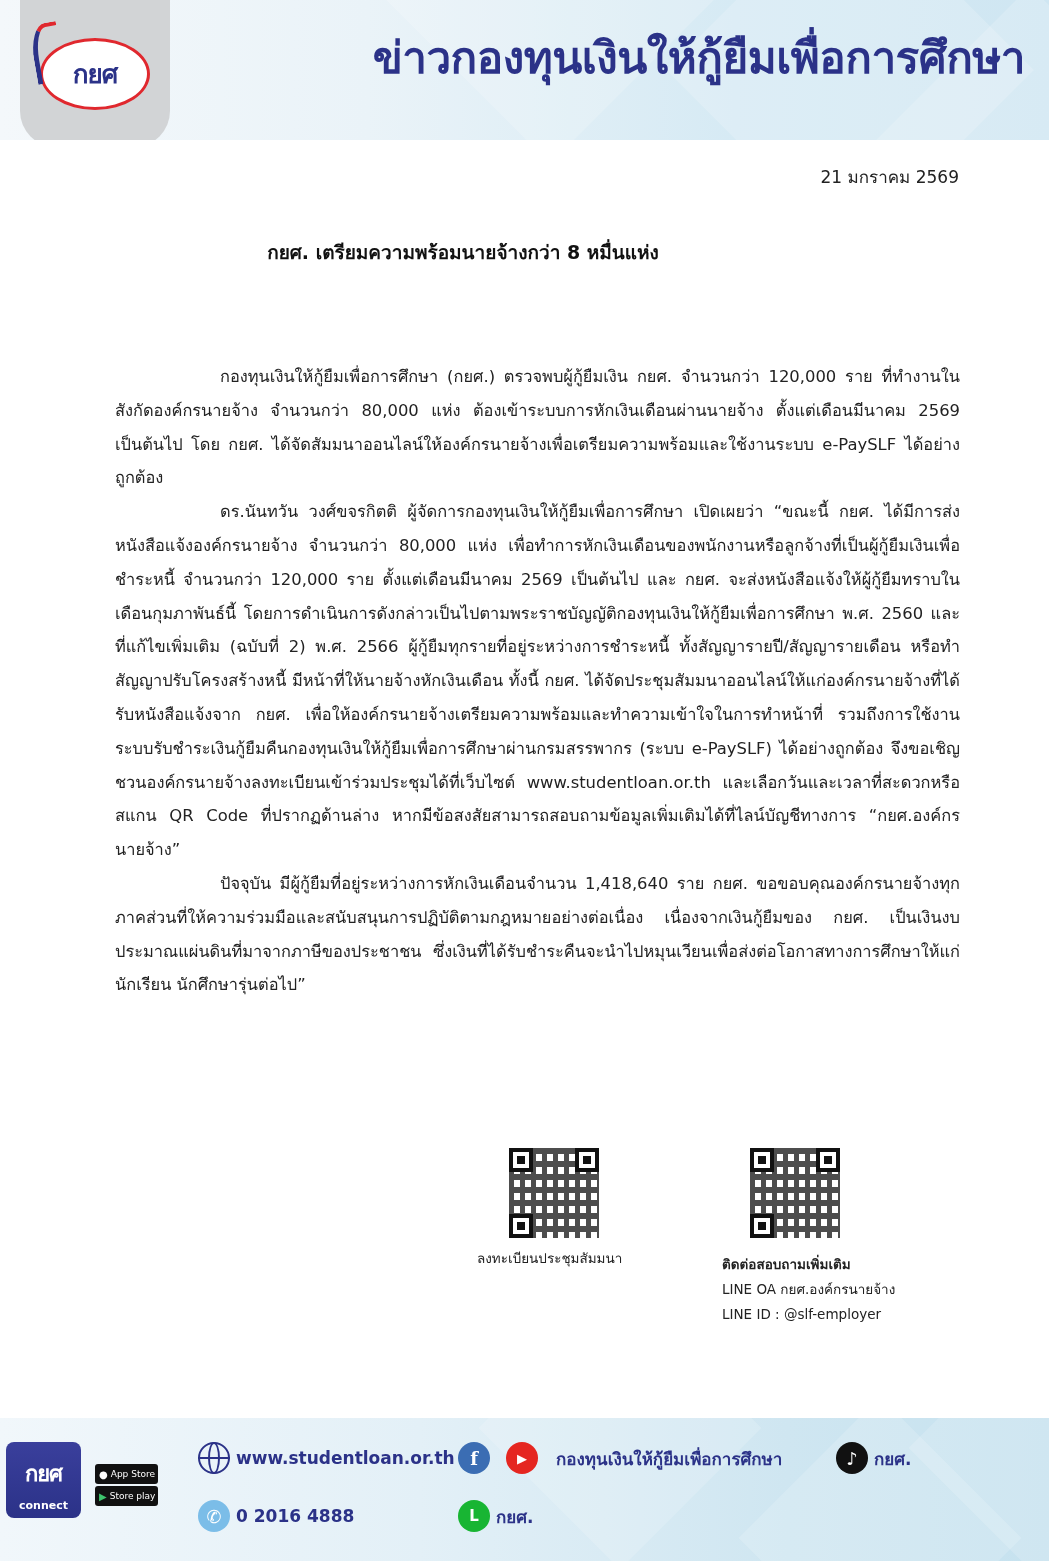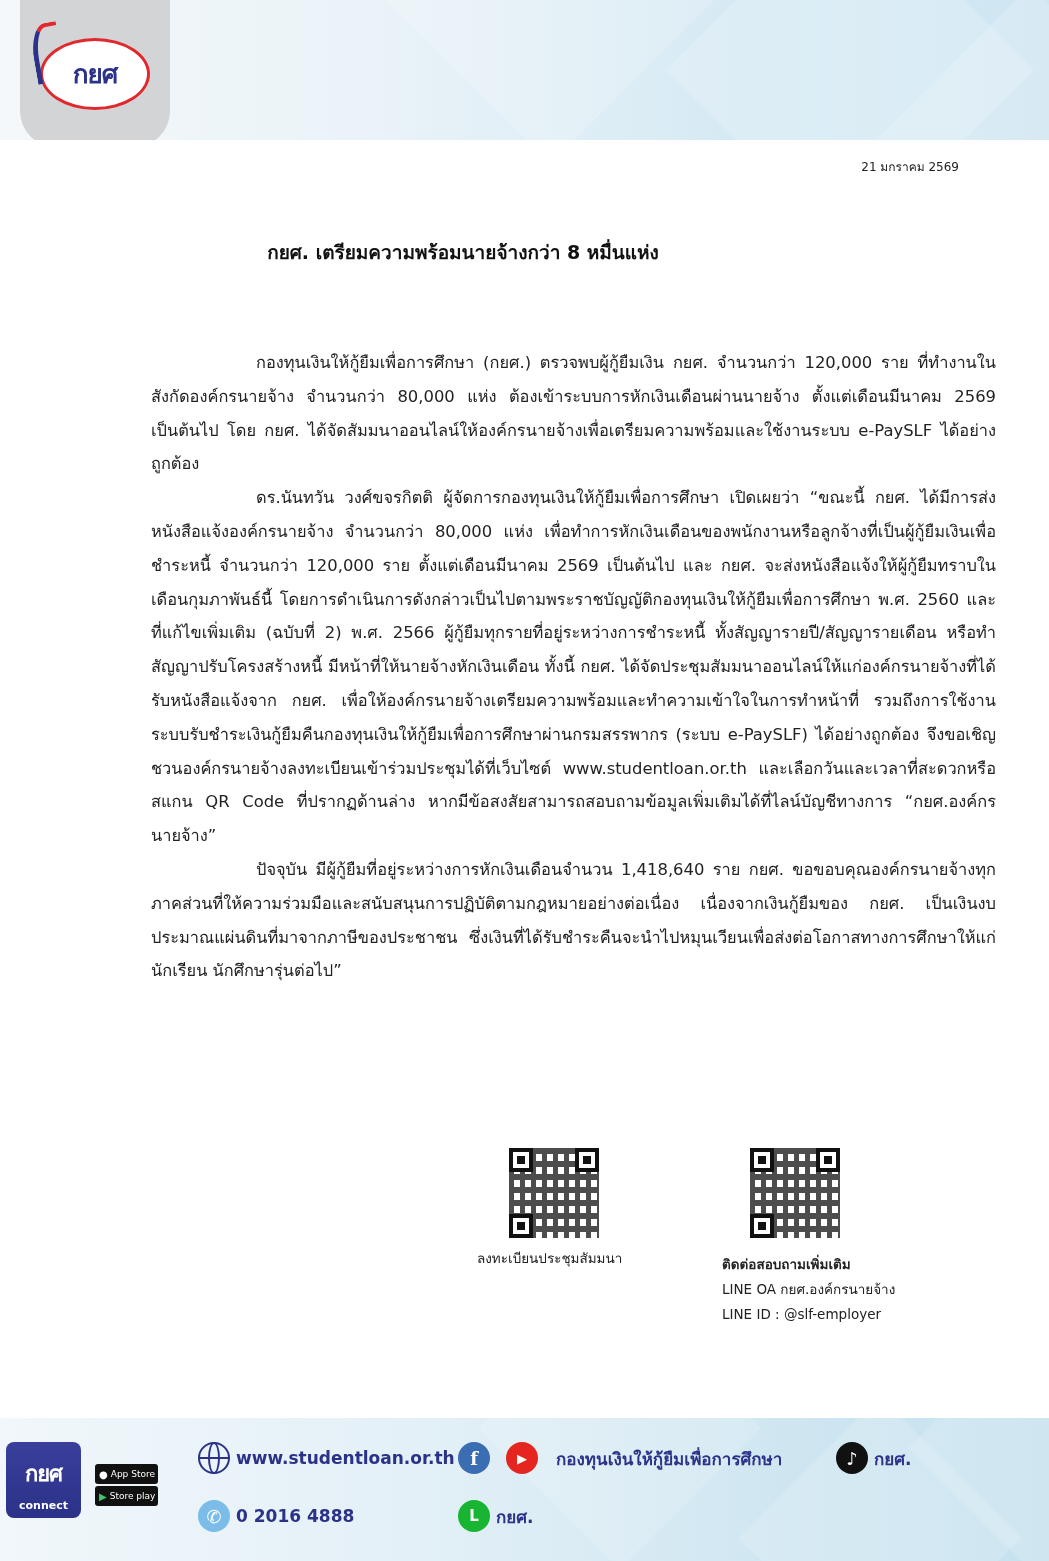--- a/index.html
+++ b/index.html
@@ -41,34 +41,34 @@
     color: #2b3288; letter-spacing: -0.5px; white-space: nowrap;
   }
   .header-title-en {
     position: absolute; right: 26px; top: 82px;
     font-family: "DejaVu Sans", sans-serif; font-size: 30px; font-weight: bold;
     color: #2b3288; white-space: nowrap;
   }
 
   
   .date {
-    position: absolute; right: 90px; top: 157px;
-    font-size: 12px; color: #222;
+    position: absolute; right: 90px; top: 163px;
+    font-size: 17px; color: #222;
   }
 
   
   .headline {
     position: absolute; left: 0; top: 232px; width: 926px; text-align: center;
     font-weight: bold; font-size: 19px; line-height: 40px; color: #111;
   }
 
   
   .body-text {
-    position: absolute; left: 115px; top: 346px; width: 845px;
-    font-size: 16.4px; line-height: 33.8px; color: #222; text-align: justify; margin-left: 36px;
+    position: absolute; left: 115px; top: 360px; width: 845px;
+    font-size: 16.4px; line-height: 33.8px; color: #222; text-align: justify;
   }
   .body-text p { text-indent: 105px; }
 
   
   .qr-block { position: absolute; }
   .qr {
     width: 90px; height: 90px; background: #fff; position: relative;
   }
   .qr .finder {
     position: absolute; width: 24px; height: 24px; border: 4px solid #111; background: #fff;
@@ -140,20 +140,21 @@
   <div class="facet" style="left:720px; top:-60px;"></div>
   <div class="facet" style="left:900px; top:40px;"></div>
 
   <div class="logo-tile">
     <div class="logo-ellipse">
       <div class="logo-swoosh"></div>
       <span class="logo-text">กยศ</span>
     </div>
   </div>
 
+  <div class="header-title-th">ข่าวกองทุนเงินให้กู้ยืมเพื่อการศึกษา</div>
 </div>
 
 <div class="date">21 มกราคม 2569</div>
 
 <div class="headline">
   <div>กยศ. เตรียมความพร้อมนายจ้างกว่า 8 หมื่นแห่ง</div>
 </div>
 
 <div class="body-text">
   <p>กองทุนเงินให้กู้ยืมเพื่อการศึกษา (กยศ.) ตรวจพบผู้กู้ยืมเงิน กยศ. จำนวนกว่า 120,000 ราย ที่ทำงานในสังกัดองค์กรนายจ้าง จำนวนกว่า 80,000 แห่ง ต้องเข้าระบบการหักเงินเดือนผ่านนายจ้าง ตั้งแต่เดือนมีนาคม 2569 เป็นต้นไป โดย กยศ. ได้จัดสัมมนาออนไลน์ให้องค์กรนายจ้างเพื่อเตรียมความพร้อมและใช้งานระบบ e-PaySLF ได้อย่างถูกต้อง</p>

